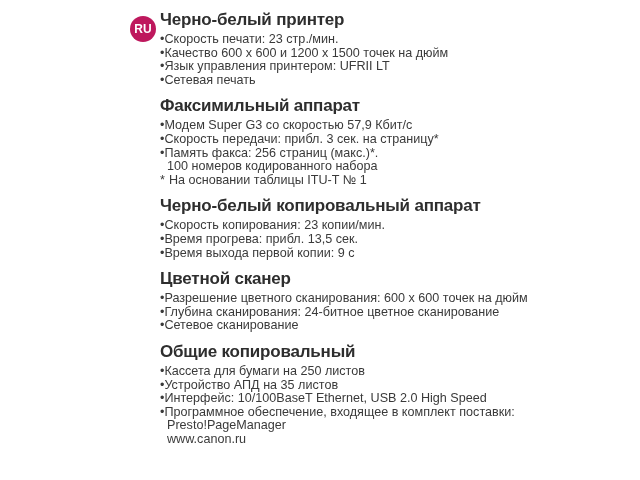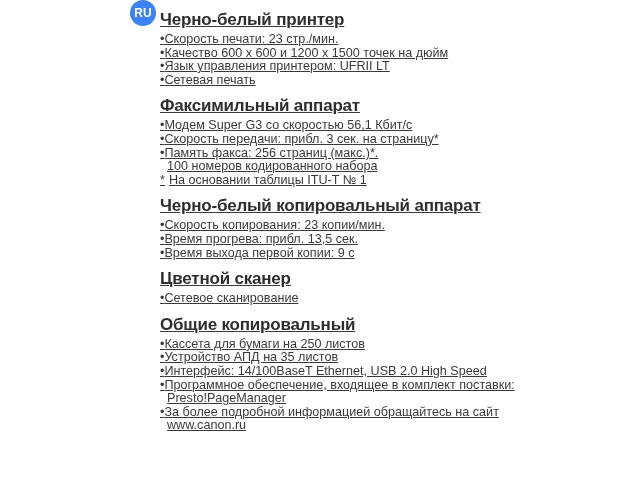--- a/index.html
+++ b/index.html
@@ -13,40 +13,40 @@
     position: relative;
   }
   .page {
     position: absolute;
     inset: 0;
     background: #ffffff;
   }
   .badge {
     position: absolute;
     left: 130px;
-    top: 0;
+    top: 16px;
     width: 26px;
     height: 26px;
     border-radius: 50%;
-    background: #3b82f6;
+    background: #be185d;
     color: #ffffff;
     display: flex;
     align-items: center;
     justify-content: center;
     font-weight: bold;
     font-size: 12px;
     letter-spacing: 0.2px;
   }
   .content {
     position: absolute;
     left: 160px;
     top: 10px;
     width: 420px;
   }
-  .section { margin-bottom: 9px; text-decoration: underline; }
+  .section { margin-bottom: 9px; }
   .section-title {
     font-size: 17px;
     font-weight: bold;
     color: #2e2e2e;
     line-height: 19px;
     margin: 0 0 4px 0;
     letter-spacing: -0.2px;
   }
   .line {
     font-size: 12.6px;
@@ -68,40 +68,41 @@
   <div class="content" id="sections-root">
       <div class="section">
         <div class="section-title">Черно-белый принтер</div>
         <div class="line bullet"><span class="marker">•</span><span>Скорость печати: 23 стр./мин.</span></div>
         <div class="line bullet"><span class="marker">•</span><span>Качество 600 x 600 и 1200 x 1500 точек на дюйм</span></div>
         <div class="line bullet"><span class="marker">•</span><span>Язык управления принтером: UFRII LT</span></div>
         <div class="line bullet"><span class="marker">•</span><span>Сетевая печать</span></div>
       </div>
       <div class="section">
         <div class="section-title">Факсимильный аппарат</div>
-        <div class="line bullet"><span class="marker">•</span><span>Модем Super G3 со скоростью 56,1 Кбит/с</span></div>
+        <div class="line bullet"><span class="marker">•</span><span>Модем Super G3 со скоростью 57,9 Кбит/с</span></div>
         <div class="line bullet"><span class="marker">•</span><span>Скорость передачи: прибл. 3 сек. на страницу*</span></div>
         <div class="line bullet"><span class="marker">•</span><span>Память факса: 256 страниц (макс.)*.</span></div>
         <div class="line continuation"><span>100 номеров кодированного набора</span></div>
         <div class="line footnote"><span class="marker">*</span><span>На основании таблицы ITU-T № 1</span></div>
       </div>
       <div class="section">
         <div class="section-title">Черно-белый копировальный аппарат</div>
         <div class="line bullet"><span class="marker">•</span><span>Скорость копирования: 23 копии/мин.</span></div>
         <div class="line bullet"><span class="marker">•</span><span>Время прогрева: прибл. 13,5 сек.</span></div>
         <div class="line bullet"><span class="marker">•</span><span>Время выхода первой копии: 9 с</span></div>
       </div>
       <div class="section">
         <div class="section-title">Цветной сканер</div>
+        <div class="line bullet"><span class="marker">•</span><span>Разрешение цветного сканирования: 600 x 600 точек на дюйм</span></div>
+        <div class="line bullet"><span class="marker">•</span><span>Глубина сканирования: 24-битное цветное сканирование</span></div>
         <div class="line bullet"><span class="marker">•</span><span>Сетевое сканирование</span></div>
       </div>
       <div class="section">
         <div class="section-title">Общие копировальный</div>
         <div class="line bullet"><span class="marker">•</span><span>Кассета для бумаги на 250 листов</span></div>
         <div class="line bullet"><span class="marker">•</span><span>Устройство АПД на 35 листов</span></div>
-        <div class="line bullet"><span class="marker">•</span><span>Интерфейс: 14/100BaseT Ethernet, USB 2.0 High Speed</span></div>
+        <div class="line bullet"><span class="marker">•</span><span>Интерфейс: 10/100BaseT Ethernet, USB 2.0 High Speed</span></div>
         <div class="line bullet"><span class="marker">•</span><span>Программное обеспечение, входящее в комплект поставки:</span></div>
         <div class="line continuation"><span>Presto!PageManager</span></div>
-        <div class="line bullet"><span class="marker">•</span><span>За более подробной информацией обращайтесь на сайт</span></div>
         <div class="line continuation"><span>www.canon.ru</span></div>
       </div>
     </div>
 </div>
 
 </body></html>

